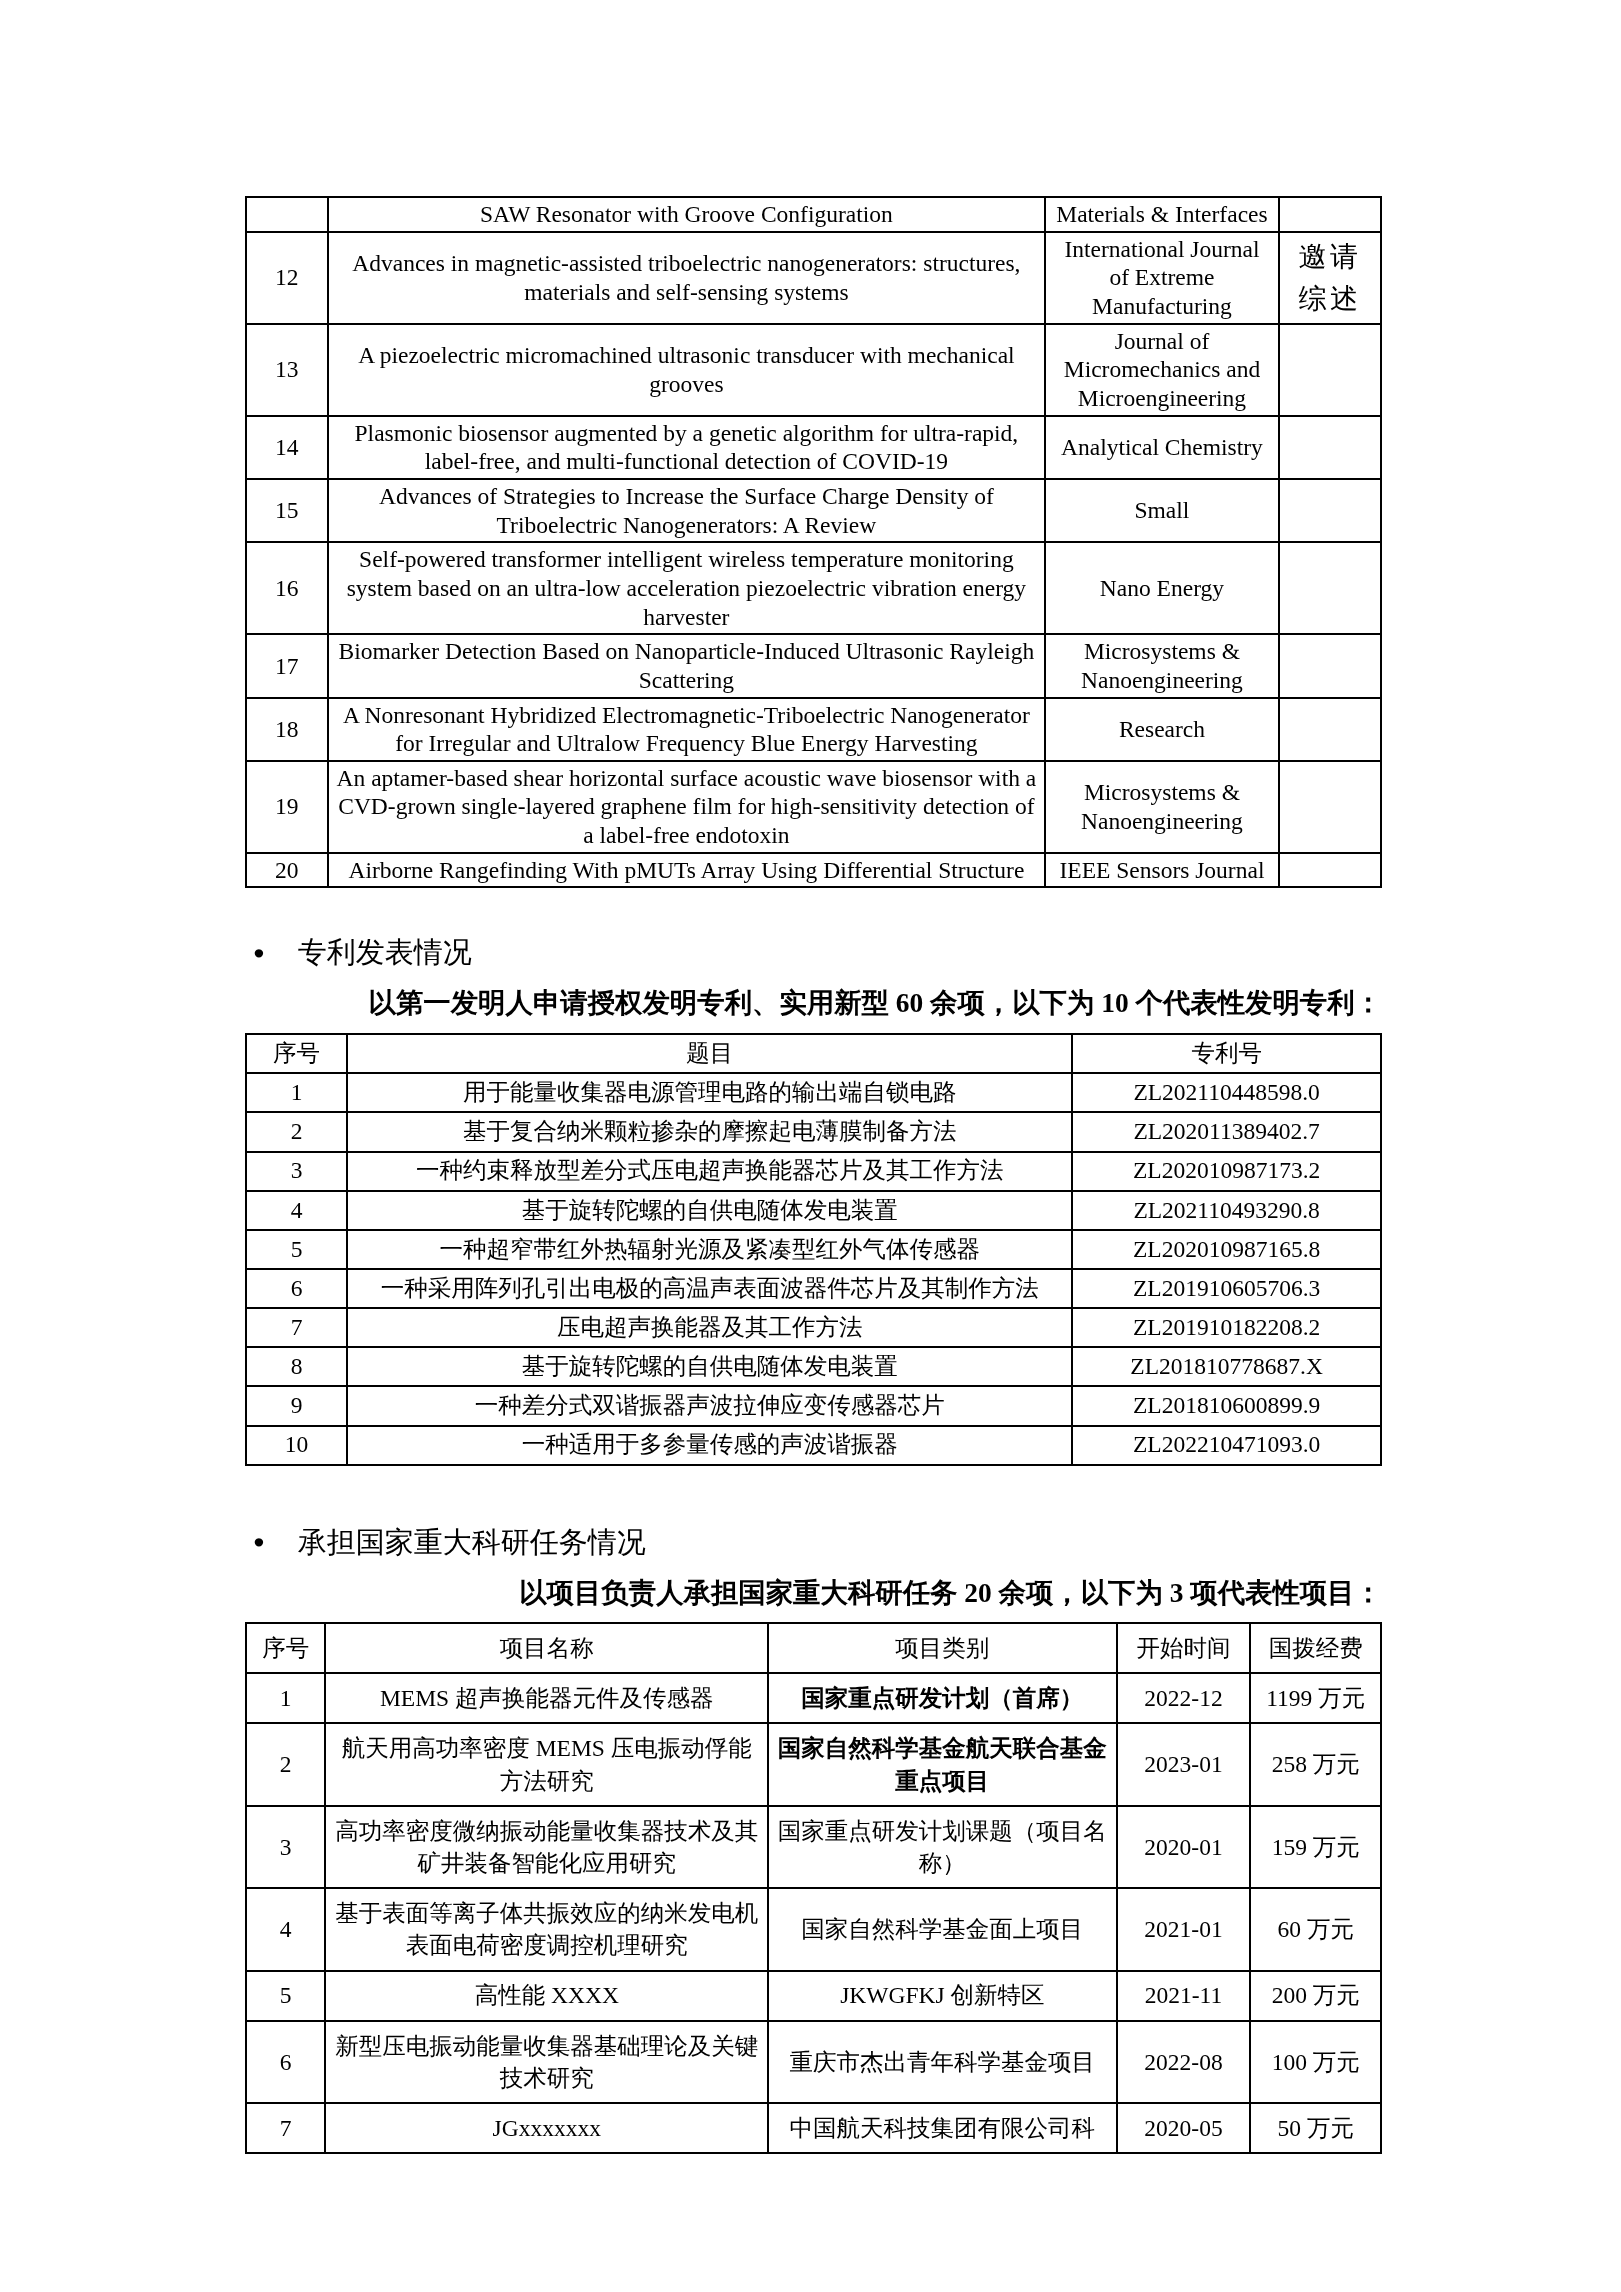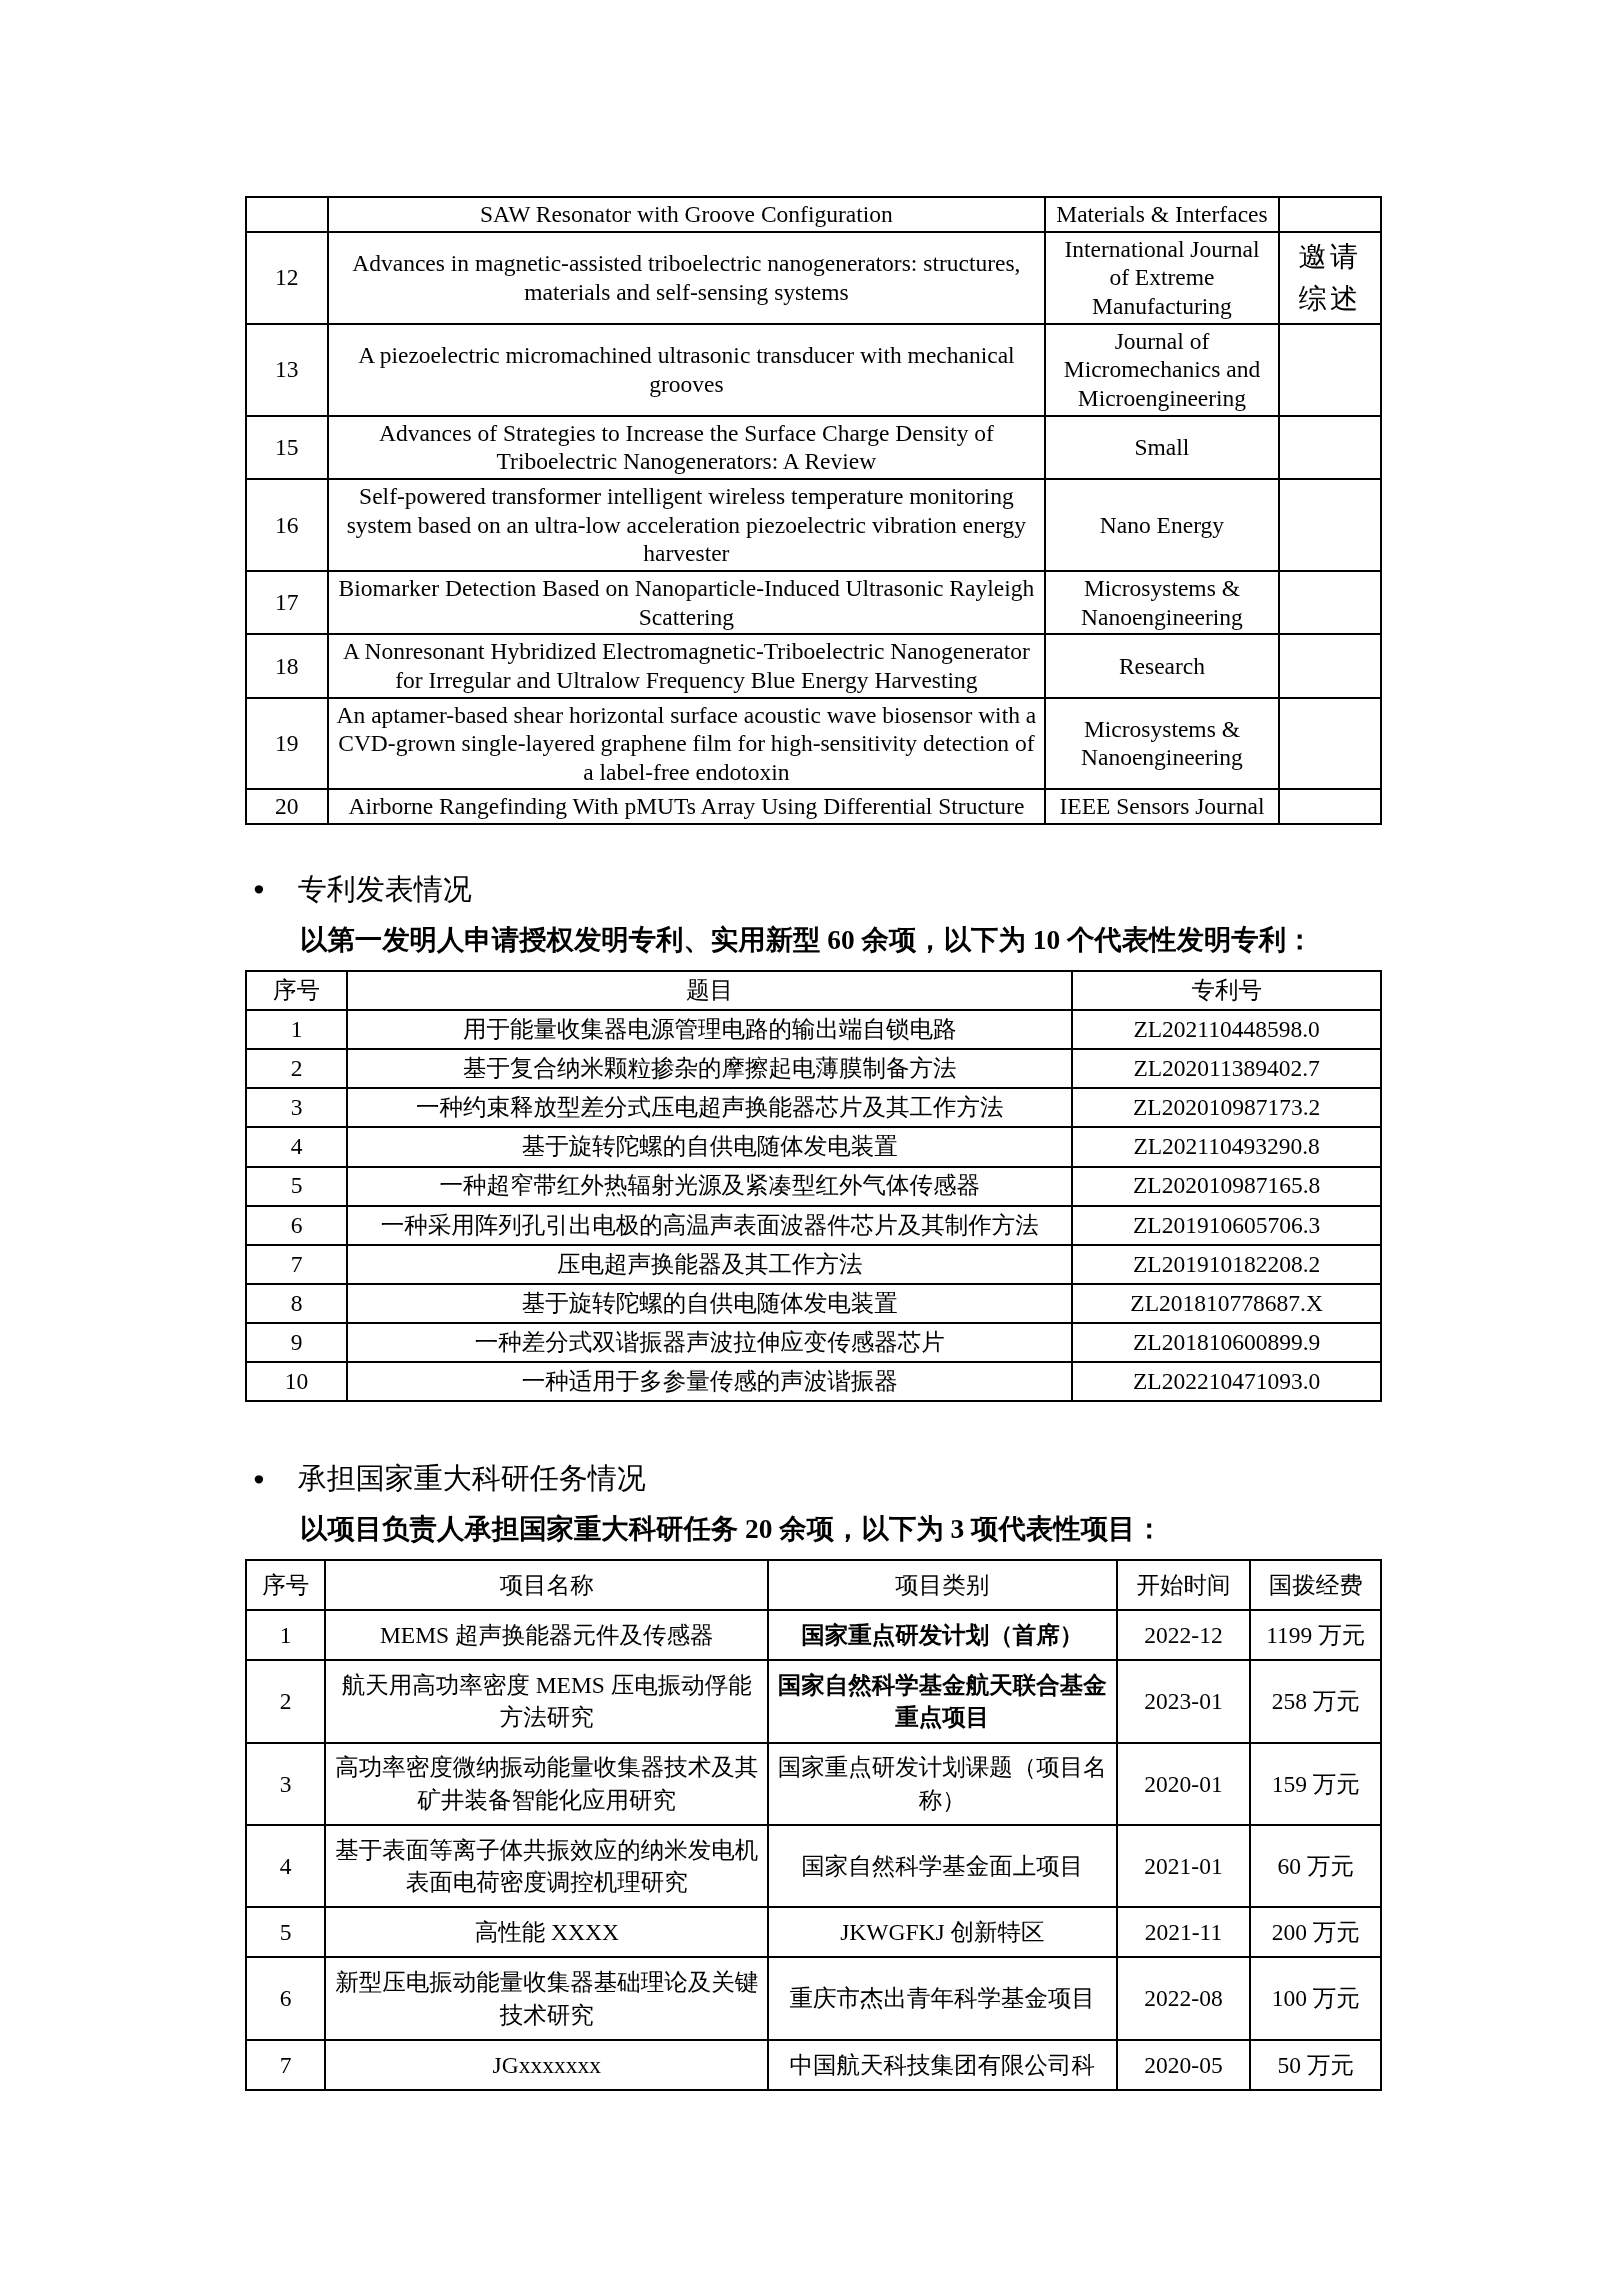--- a/index.html
+++ b/index.html
@@ -14,21 +14,21 @@
   
   .t1 td{font-size:23.5px;line-height:1.22;padding:2px 7.8px;}
   
   .t2 td,.t2 th{font-size:23.5px;line-height:1.25;padding:3.9px 9.8px;}
   
   .t3 td,.t3 th{font-size:23.5px;line-height:1.38;padding:7.8px 7.8px;}
   .section{margin-top:45px;}
   .section2{margin-top:57px;}
   .section-heading{font-size:29px;font-weight:normal;margin-left:8px;}
   .bullet{font-size:19.6px;margin-right:33px;vertical-align:3.9px;}
-  .subtitle{font-size:27.4px;font-weight:bold;margin:11.8px 0 11.8px 55px;}
+  .subtitle{font-size:27.4px;font-weight:bold;margin:11.8px 0 11.8px 55px;text-align:right;}
   .note-text{display:inline-block;width:2.5em;letter-spacing:0.12em;line-height:1.5;font-size:28px;}
   .bold{font-weight:bold;}
 </style>
 </head>
 <body>
 
 <div class="page">
   <div class="content">
 
     <table class="t1">
@@ -48,20 +48,26 @@
         <tr>
           <td>12</td>
           <td>Advances in magnetic-assisted triboelectric nanogenerators: structures, materials and self-sensing systems</td>
           <td>International Journal of Extreme Manufacturing</td>
           <td><span class="note-text">邀请综述</span></td>
         </tr>
         <tr>
           <td>13</td>
           <td>A piezoelectric micromachined ultrasonic transducer with mechanical grooves</td>
           <td>Journal of Micromechanics and Microengineering</td>
+          <td><span class="note-text"></span></td>
+        </tr>
+        <tr>
+          <td>14</td>
+          <td>Plasmonic biosensor augmented by a genetic algorithm for ultra-rapid, label-free, and multi-functional detection of COVID-19</td>
+          <td>Analytical Chemistry</td>
           <td><span class="note-text"></span></td>
         </tr>
         <tr>
           <td>15</td>
           <td>Advances of Strategies to Increase the Surface Charge Density of Triboelectric Nanogenerators: A Review</td>
           <td>Small</td>
           <td><span class="note-text"></span></td>
         </tr>
         <tr>
           <td>16</td>

